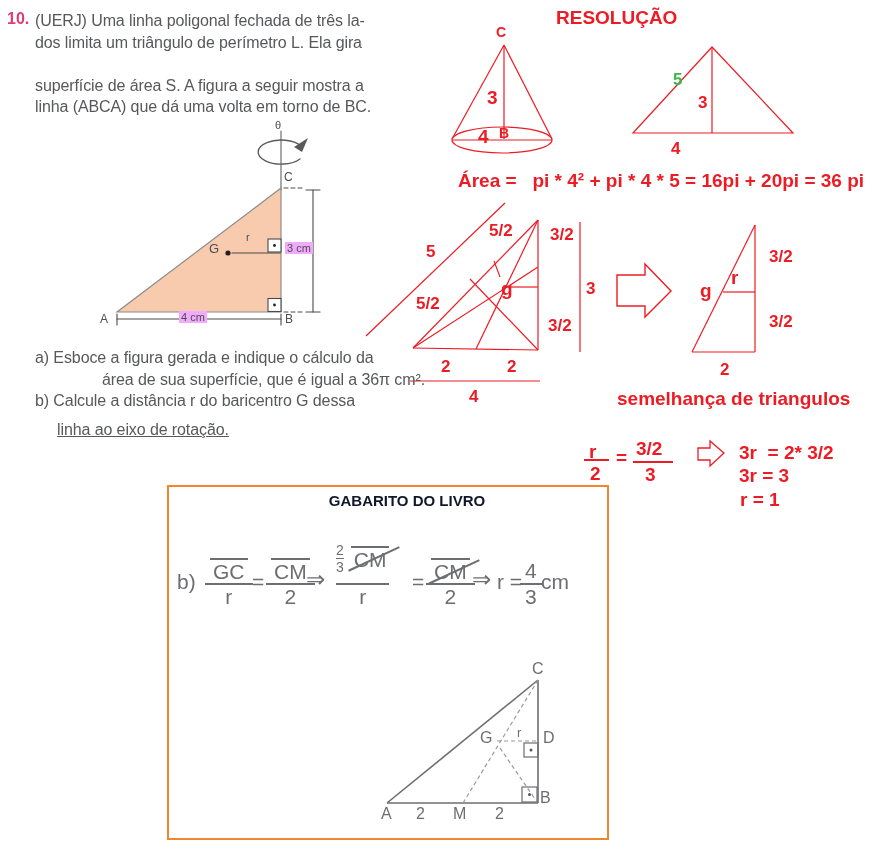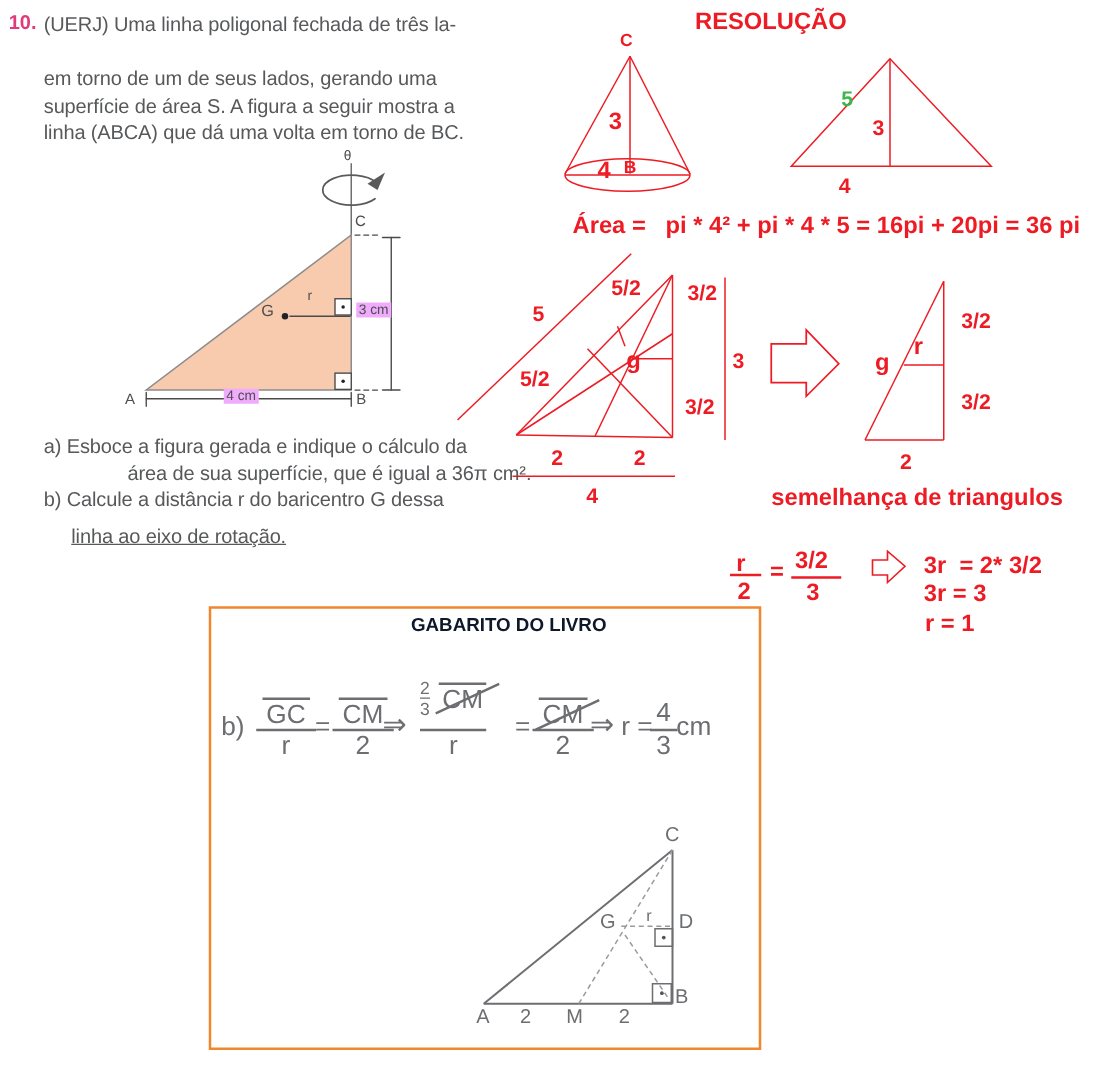--- a/index.html
+++ b/index.html
@@ -117,21 +117,21 @@
       </g>
       <rect x="524" y="743" width="14" height="14" stroke-width="1.2"></rect>
       <circle cx="531" cy="750" r="1.5" fill="#555" stroke="none"></circle>
       <rect x="522" y="787" width="15" height="15" stroke-width="1.2"></rect>
       <circle cx="529.5" cy="794.5" r="1.5" fill="#555" stroke="none"></circle>
     </g>
   </svg>
 
   <div class="lbl pnum" style="left:7px;top:10px;">10.</div>
   <div class="lbl body-txt" style="left:35px;top:10px;">(UERJ) Uma linha poligonal fechada de três la-</div>
-  <div class="lbl body-txt" style="left:35px;top:53px;">em torno de um de seus lados, gerando uma</div>
+  <div class="lbl body-txt" style="left:35px;top:31.5px;">dos limita um triângulo de perímetro L. Ela gira</div>
   <div class="lbl body-txt" style="left:35px;top:74.5px;text-align:center;">superfície de área S. A figura a seguir mostra a</div>
   <div class="lbl body-txt" style="left:35px;top:96px;">linha (ABCA) que dá uma volta em torno de BC.</div>
 
   <div class="lbl body-txt" style="left:35px;top:347px;">a) Esboce a figura gerada e indique o cálculo da</div>
   <div class="lbl body-txt" style="left:57px;top:368.5px;margin-left:45px;">área de sua superfície, que é igual a 36π cm².</div>
   <div class="lbl body-txt" style="left:35px;top:390px;">b) Calcule a distância r do baricentro G dessa</div>
   <div class="lbl body-txt" style="left:57px;top:419px;text-decoration:underline;">linha ao eixo de rotação.</div>
 
   <div class="lbl figlbl" style="left:275px;top:119px;font-size:11px;">θ</div>
   <div class="lbl figlbl" style="left:284px;top:170px;">C</div>

